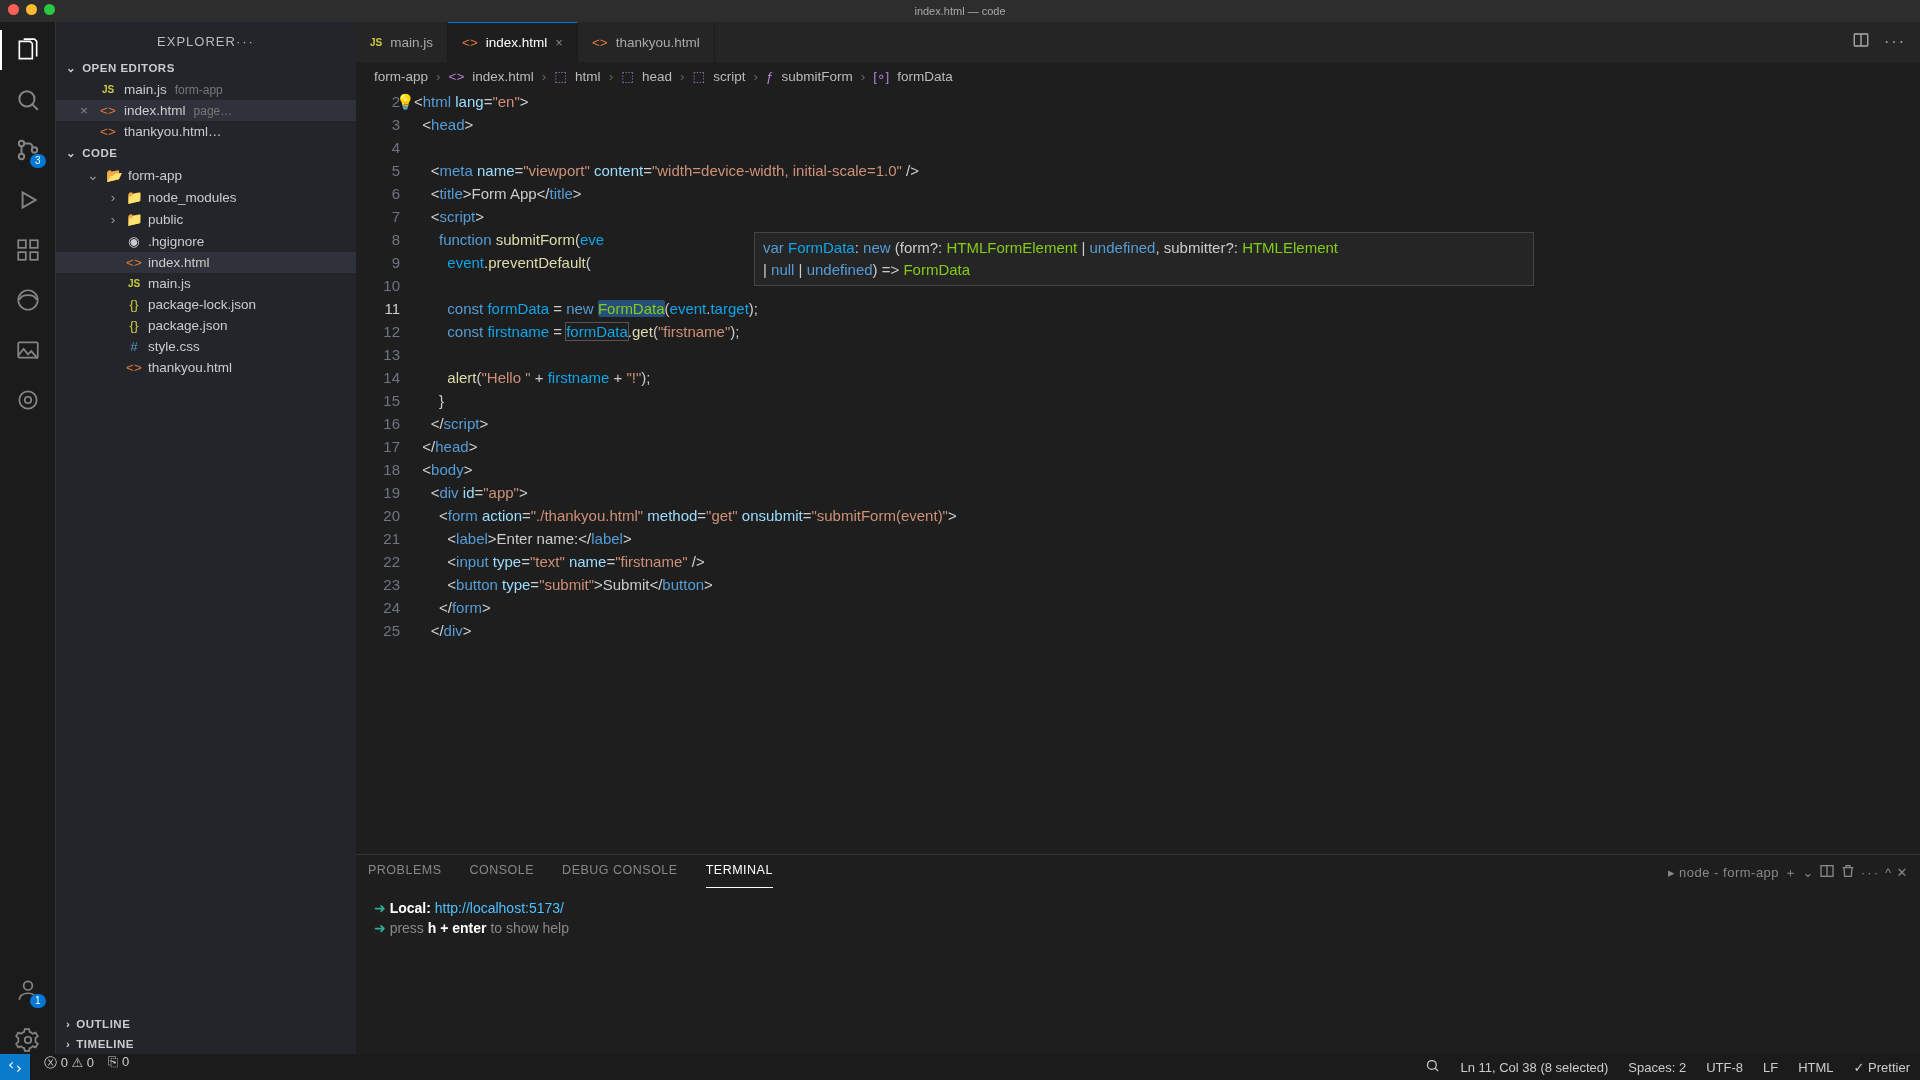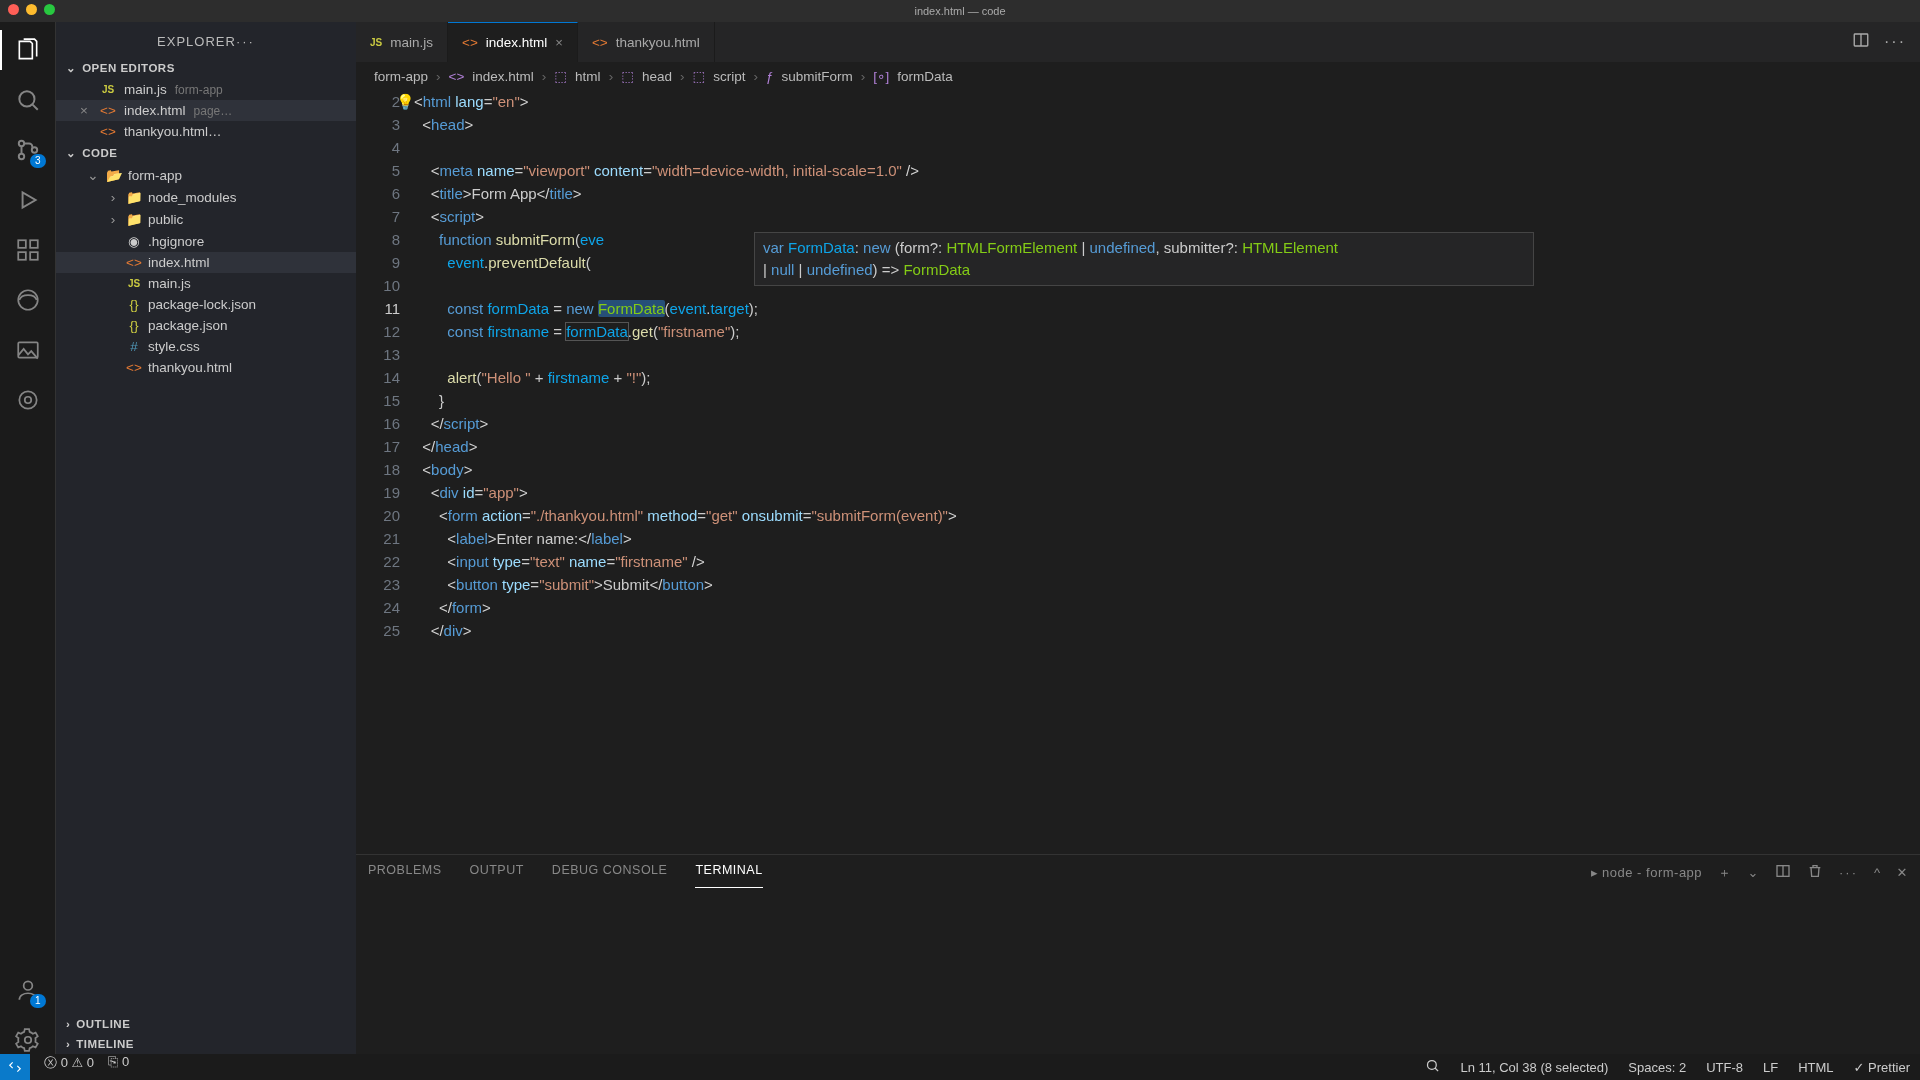--- a/index.html
+++ b/index.html
@@ -69,21 +69,21 @@
   .t-var{color:#0ea5e9;} .t-cls{color:#84cc16;}
   .t-pun{color:#d4d4d4;} .hl{background:#264f78;border-radius:2px;} .box{outline:1px solid #555;}
   
   .tooltip { position:absolute; top:142px; left:340px; width:780px; background:#252526; border:1px solid #454545; padding:4px 8px; font-family:'SF Mono',Menlo,monospace; font-size:15px; line-height:22px; z-index:10; }
   
   
   .panel { height:200px; border-top:1px solid #333; background:#1e1e1e; display:flex; flex-direction:column;}
   .panel-tabs { display:flex; padding:8px 12px 0; gap:28px; font-size:12.5px; letter-spacing:.5px;}
   .panel-tabs span{color:#888;cursor:pointer;padding-bottom:6px;}
   .panel-tabs span.active{color:#fff;border-bottom:1px solid #fff;}
-  .panel-right{margin-left:auto;display:flex;gap:16px;align-items:center;color:#aaa;font-size:13px;}
+  .panel-right{margin-left:auto;display:flex;gap:5px;align-items:center;color:#aaa;font-size:13px;}
   .term-body{flex:1;padding:10px 18px;font-family:'SF Mono',Menlo,monospace;font-size:14px;line-height:20px;}
   .arrow{color:#3a9;}  .bold{font-weight:700;color:#fff;}  .url{color:#4fc1ff;} .dimt{color:#888;}
 
   
   .statusbar { height:26px; background:#1b1b1b; display:flex; align-items:center; font-size:13px; color:#ccc; padding:0 10px; gap:18px;}
   .statusbar .sb-left{display:flex;align-items:flex-start;gap:14px;}
   .statusbar .sb-right{margin-left:auto;display:flex;align-items:center;gap:20px;}
   .remote{background:#0a7aca;padding:2px 8px;margin-left:-10px;height:26px;display:flex;align-items:center;}
   .chk::before{content:'✓ ';}
 </style>
@@ -350,40 +350,42 @@
         <div class="tooltip">
 <span class="t-kw2">var</span><span class="t-var"> FormData</span><span>: </span><span class="t-kw2">new</span><span> (form?: </span><span class="t-cls">HTMLFormElement</span><span> | </span><span class="t-kw2">undefined</span><span>, submitter?: </span><span class="t-cls">HTMLElement</span><br>
 <span> | </span><span class="t-kw2">null</span><span> | </span><span class="t-kw2">undefined</span><span>) =&gt; </span><span class="t-cls">FormData</span>
         </div>
       </div>
     </div>
 
     <div class="panel">
       <div class="panel-tabs">
         <span>PROBLEMS</span>
-        <span>OUTPUT</span>
+        <span>CONSOLE</span>
         <span>DEBUG CONSOLE</span>
         <span class="active">TERMINAL</span>
         <div class="panel-right">
           <span>▸ <span>node - form-app</span></span>
           <span>＋</span>
           <span>⌄</span>
           <span><svg width="16" height="16" viewBox="0 0 24 24" fill="none" stroke="currentColor" stroke-width="2">
                 <rect x="3" y="4" width="18" height="16"></rect>
                 <path d="M12 4v16"></path>
               </svg></span>
           <span><svg width="16" height="16" viewBox="0 0 24 24" fill="none" stroke="currentColor" stroke-width="2">
                 <path d="M4 7h16M9 7V4h6v3M6 7l1 13h10l1-13"></path>
               </svg></span>
           <span style="letter-spacing:2px;">···</span>
           <span>^</span>
           <span>✕</span>
         </div>
       </div>
       <div class="term-body">
+        <div>  <span class="arrow">➜</span>  <span class="bold">Local:</span>   <span class="url">http://localhost:5173/</span></div>
+        <div>  <span class="arrow">➜</span>  <span class="dimt">press </span><span class="bold">h + enter</span><span class="dimt"> to show help</span></div>
       </div>
     </div>
   </div>
 </div>
 
 <div class="statusbar">
   <div class="sb-left">
     <span class="remote">
         <svg width="14" height="14" viewBox="0 0 24 24" fill="none" stroke="#fff" stroke-width="2">
           <path d="M8 4 3 9l5 5M16 10l5 5-5 5"></path>

